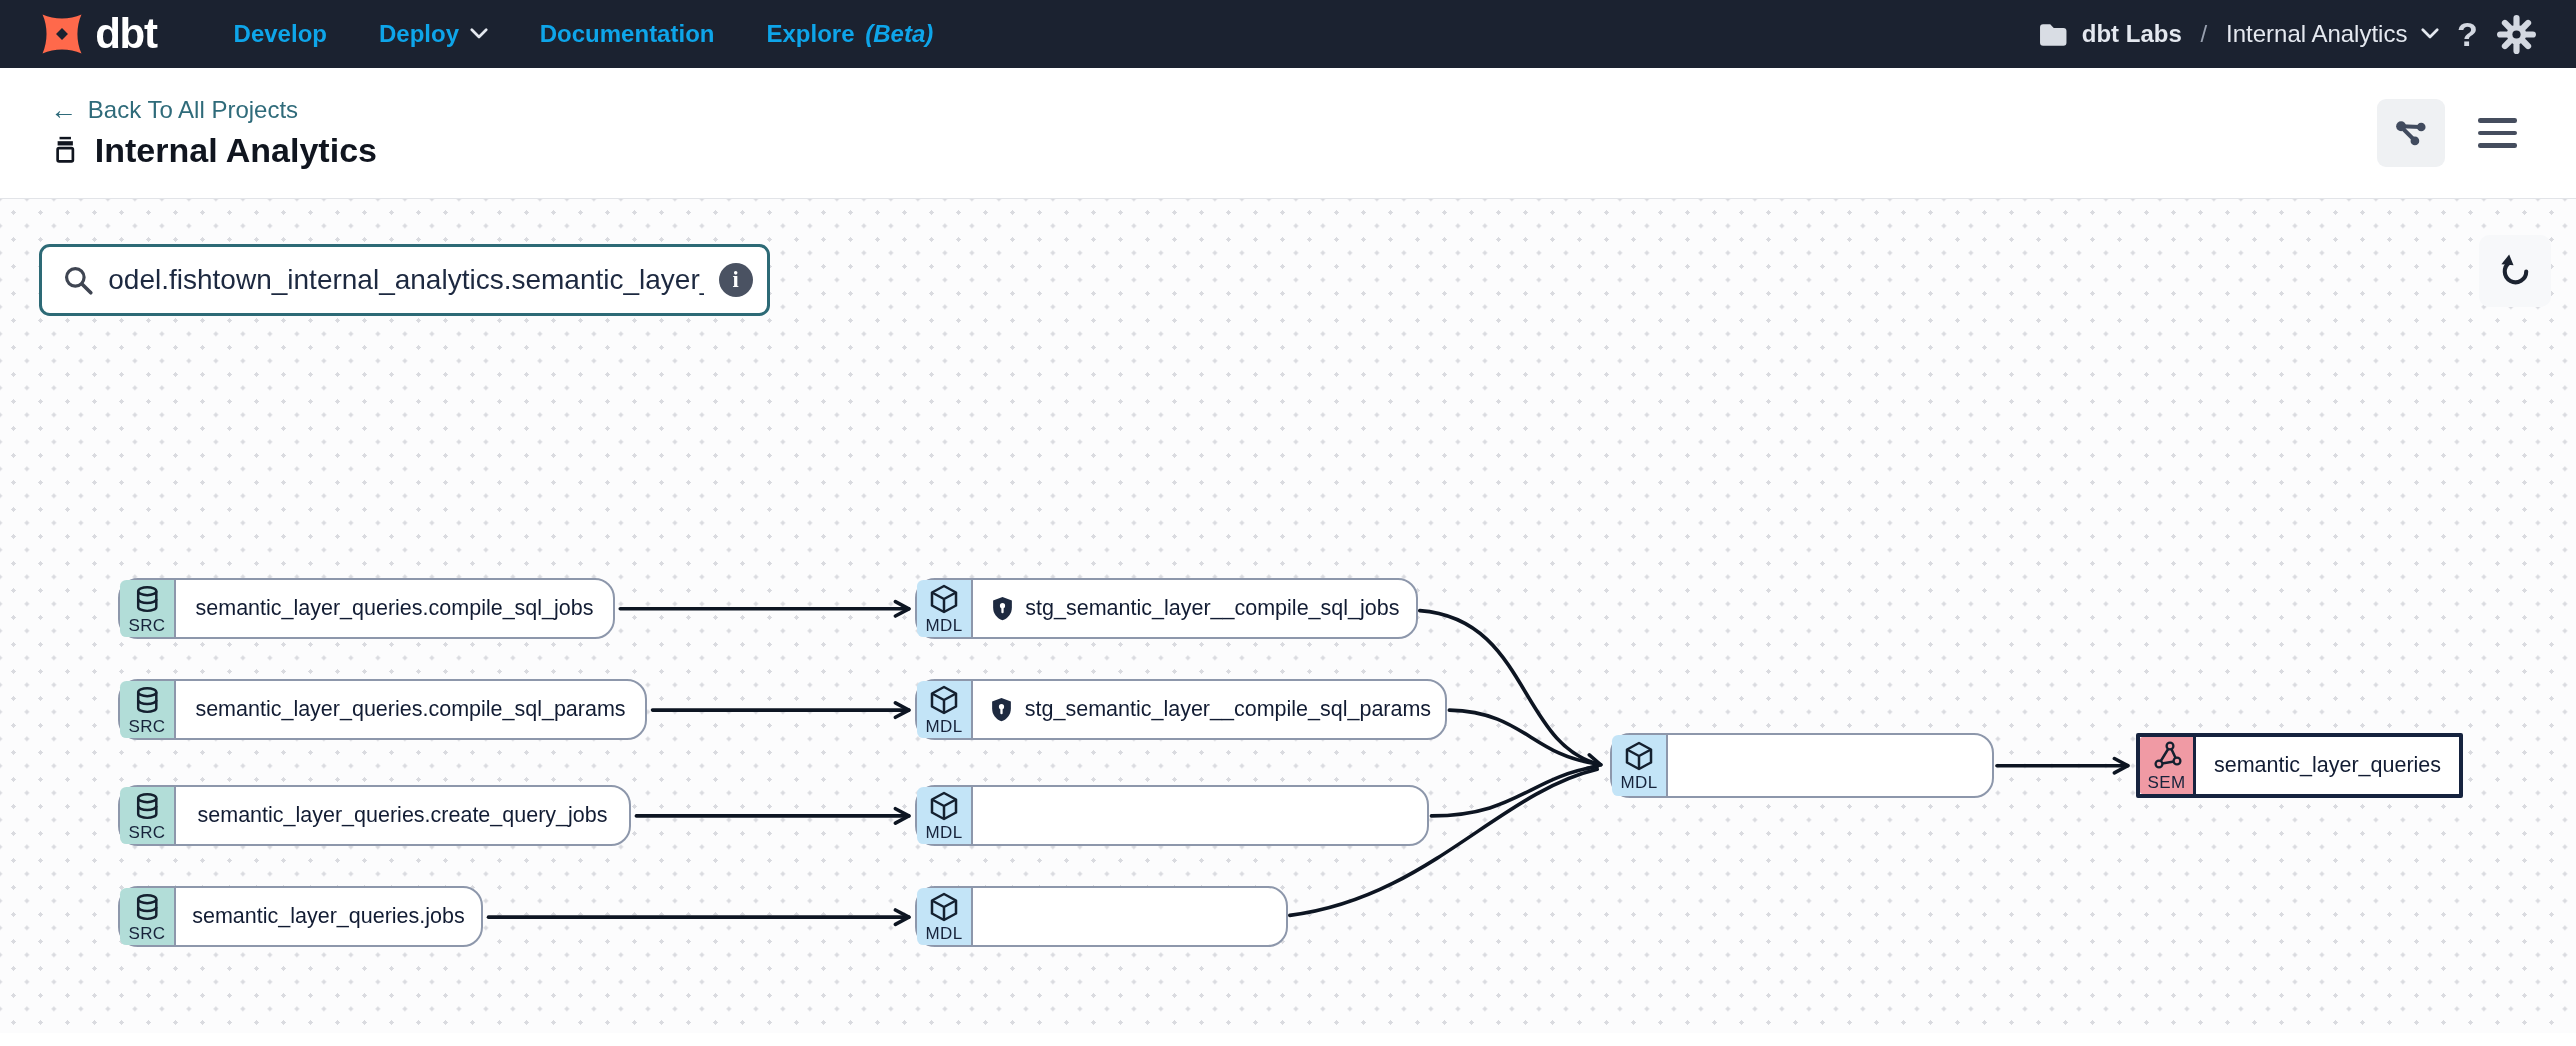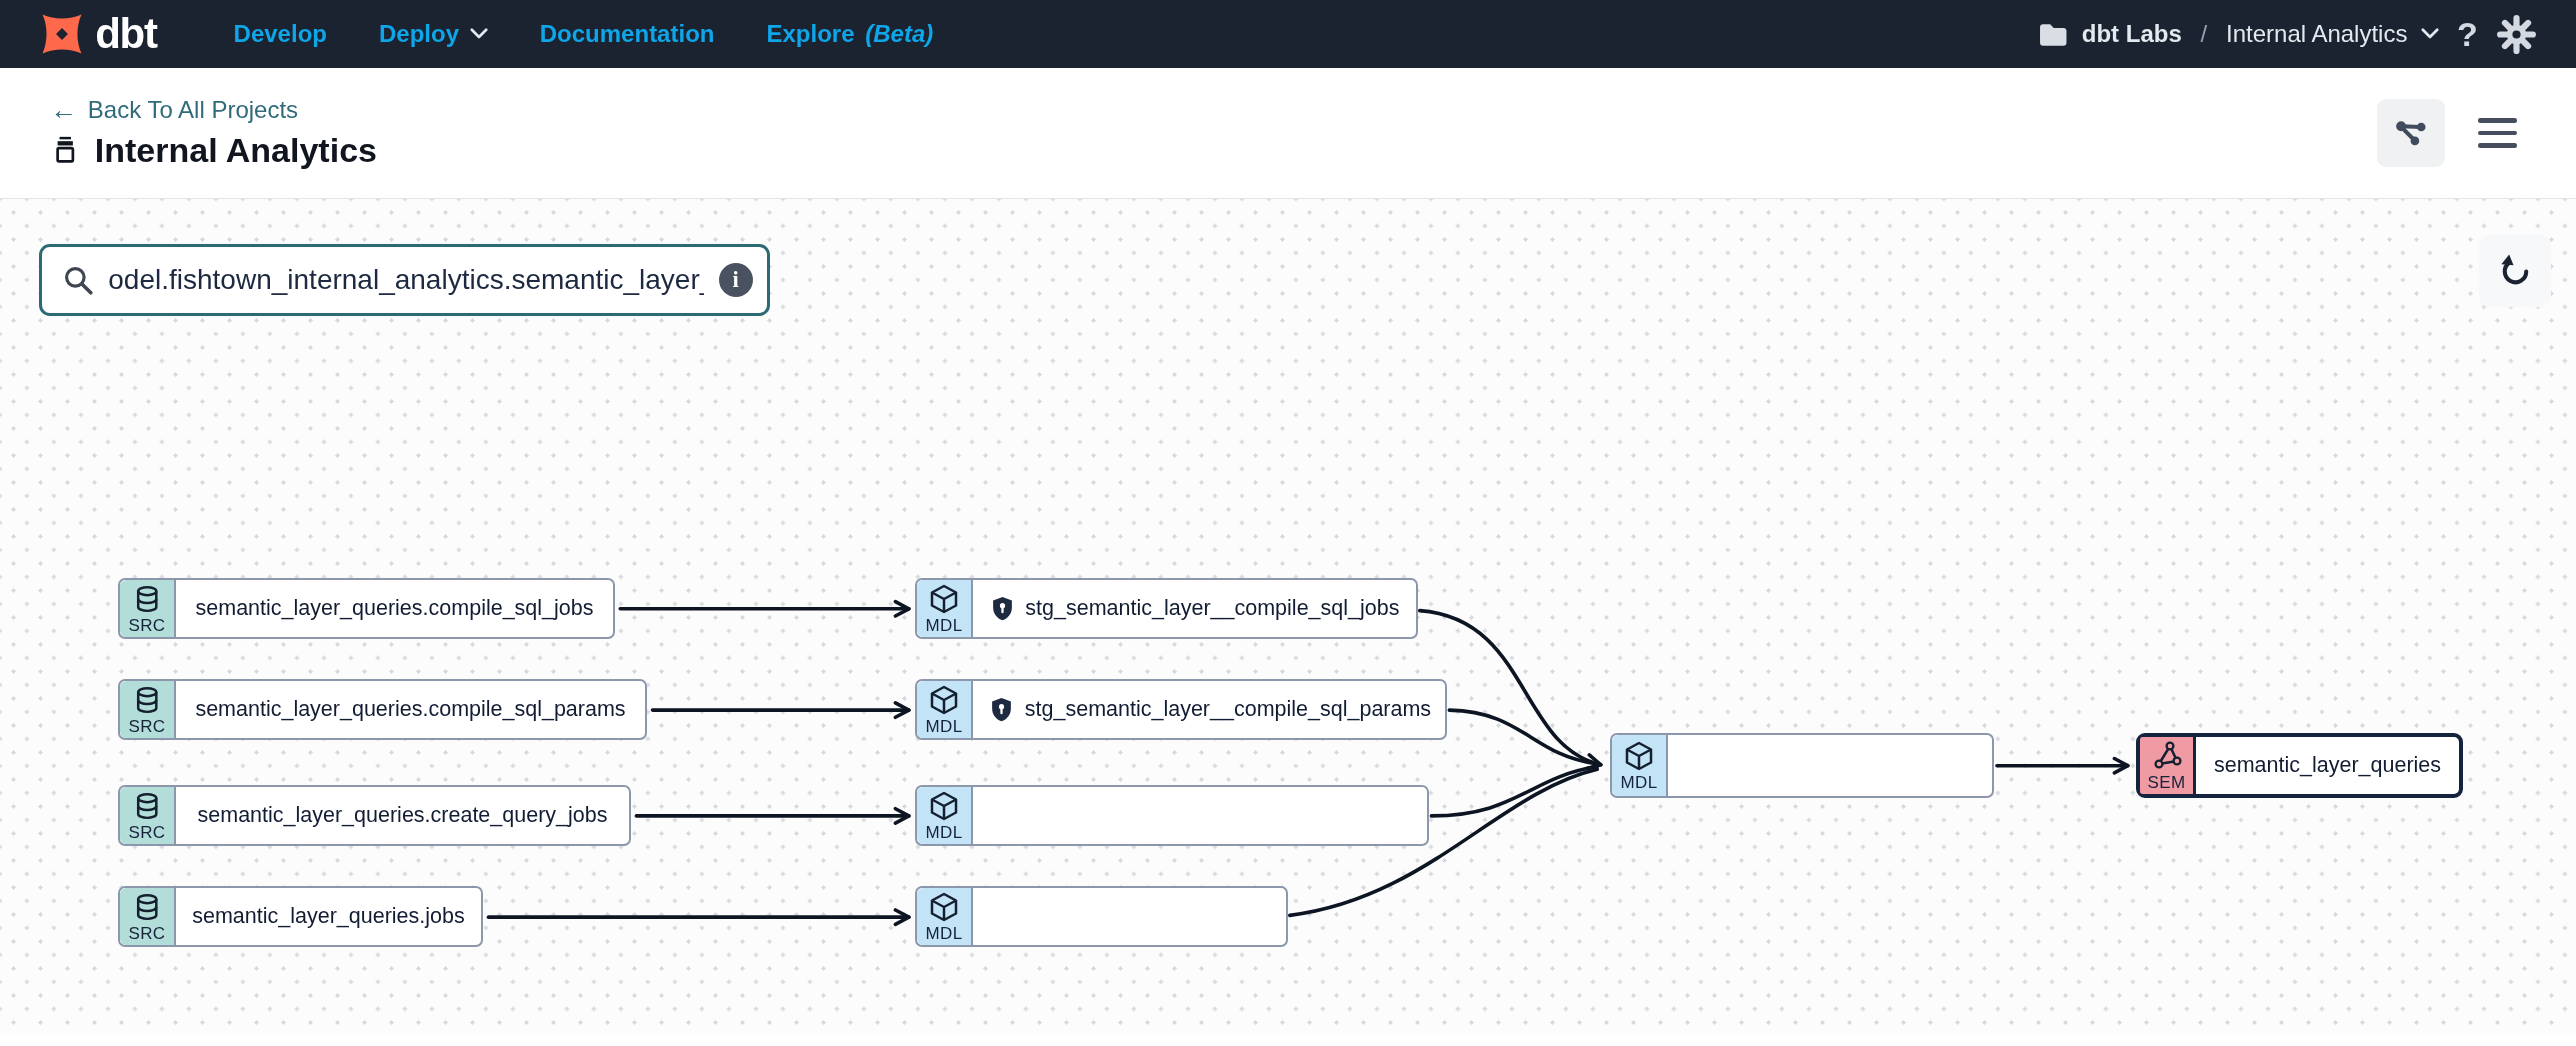--- a/index.html
+++ b/index.html
@@ -83,21 +83,21 @@
   }
   .reset-btn {
     position: absolute; left: 2479px; top: 36px; width: 72px; height: 72px;
     background: #f7f8fa; border: none; border-radius: 10.8px;
     display: flex; align-items: center; justify-content: center; cursor: pointer;
   }
 
   
   .node {
     position: absolute; display: flex; background: #ffffff;
-    border: 2.2px solid #8d97ab; border-radius: 7px; cursor: pointer;
+    border: 2.2px solid #8d97ab; border-radius: 20px; cursor: pointer;
   }
   .node .badge {
     flex: none; width: 56px; display: flex; flex-direction: column;
     align-items: center; justify-content: center; gap: 0.9px;
     border-right: 2.2px solid #8d97ab; border-radius: 6.3px 0 0 6.3px; padding-top: 2.7px;
   }
   .node.type-SRC .badge { background: #b2ddd8; }
   .node.type-MDL .badge { background: #c3e4f7; }
   .node.type-SEM .badge { background: #f09aa4; }
   .badge-label { font-size: 17px; color: #17233b; font-weight: 500; letter-spacing: 0.4px; }
@@ -105,21 +105,21 @@
   .node.type-SRC .icon-db { display: block; }
   .node.type-MDL .icon-cube { display: block; }
   .node.type-SEM .icon-net { display: block; }
   .node .body {
     flex: 1; display: flex; align-items: center; justify-content: center;
     gap: 10.8px; padding: 0 16px; white-space: nowrap;
   }
   .node .name { font-size: 21.5px; color: #121c33; }
   .node .shield-icon { display: none; flex: none; }
   .node.has-shield .shield-icon { display: block; }
-  .node.selected { border: 4.5px solid #16233f; border-radius: 9px; }
+  .node.selected { border: 4.5px solid #16233f; border-radius: 2px; }
   .node.selected .badge { border-right: 3.6px solid #16233f; border-radius: 2.7px 0 0 2.7px; }
 </style>
 </head>
 <body>
 
 <nav class="topbar">
   <div class="nav-left">
     <a class="logo">
       <svg width="52" height="52" viewBox="0 0 48 48">
         <path d="M6 6 C17 11 31 11 42 6 C37 17 37 31 42 42 C31 37 17 37 6 42 C11 31 11 17 6 6 Z" fill="#ff694b"></path>

